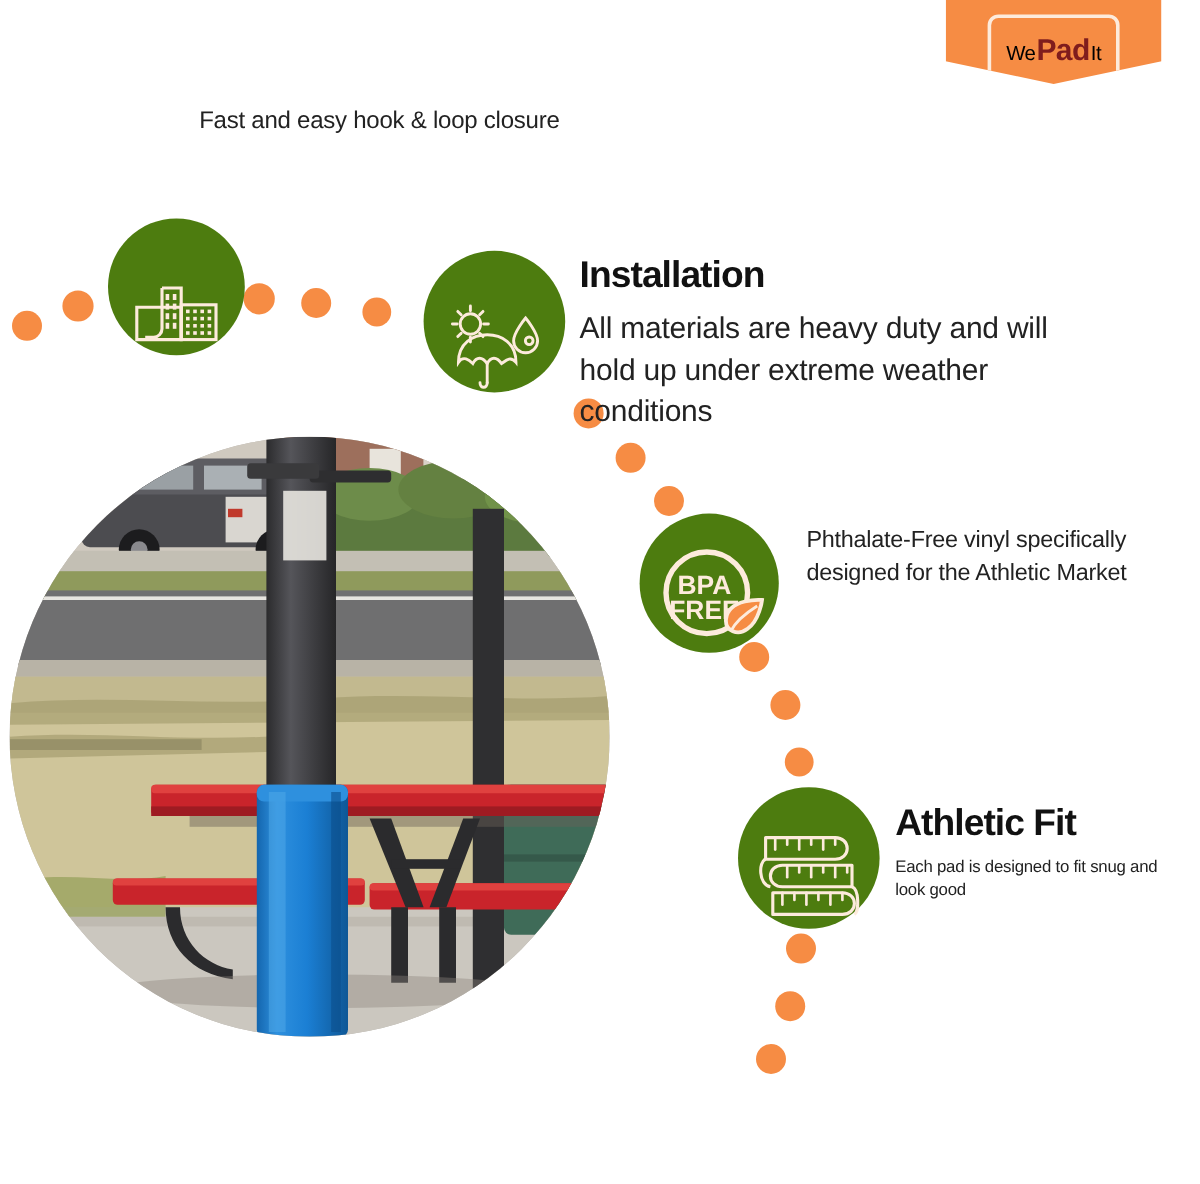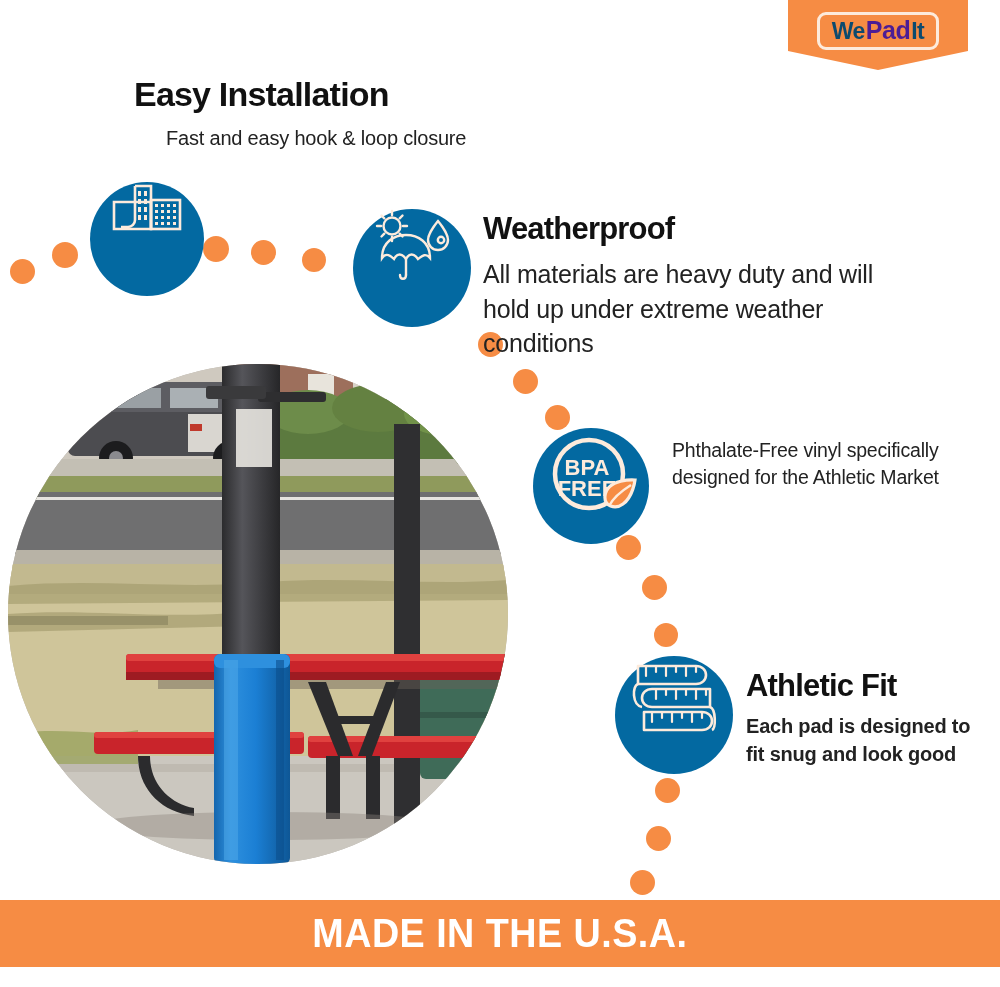--- a/index.html
+++ b/index.html
@@ -33,31 +33,31 @@
   .logo-inner {
     margin-top:12px;
     border:3px solid #FDEBDC;
     border-radius:9px;
     padding:3px 12px 4px 12px;
     display:flex;
     align-items:baseline;
     line-height:1;
   }
   .logo-we, .logo-it {
-    font-size:23px;
-    font-weight:bold;
-    color:#0c4a6e;
+    font-size:17px;
+    font-weight:normal;
+    color:#000000;
     letter-spacing:-0.5px;
   }
   .logo-pad {
     font-size:25px;
     font-weight:bold;
-    color:#4c1d95;
+    color:#7f1d1d;
     letter-spacing:-0.5px;
-    margin:0 1px;
+    margin:12px 1px;
   }
 
   
   .feat-title {
     font-weight:bold;
     color:#111111;
     letter-spacing:-0.8px;
   }
   .feat-desc {
     color:#222222;
@@ -71,29 +71,29 @@
   .block-weather { position:absolute; left:483px; top:212px; width:420px; }
   .block-weather .feat-title { font-size:31px; line-height:1.1; }
   .block-weather .feat-desc { font-size:25px; margin-top:11px; line-height:1.38; }
 
   .block-phthalate { position:absolute; left:672px; top:437px; width:310px; }
   .block-phthalate .feat-title { font-size:31px; line-height:1.1; }
   .block-phthalate .feat-desc { font-size:19.5px; line-height:1.38; }
 
   .block-fit { position:absolute; left:746px; top:669px; width:240px; }
   .block-fit .feat-title { font-size:31px; line-height:1.1; }
-  .block-fit .feat-desc { font-size:20px; margin-top:10px; line-height:1.38;font-weight:bold; }
+  .block-fit .feat-desc { font-size:14px; margin-top:10px; line-height:1.38; }
 
   
   .icon-circle {
     position:absolute;
     border-radius:50%;
-    background:#0369a1;
+    background:#4d7c0f;
     display:flex;
-    align-items:flex-start;
+    align-items:flex-end;
     justify-content:center;
   }
   .icon-install   { left:90px;  top:182px; width:114px; height:114px; }
   .icon-weather   { left:353px; top:209px; width:118px; height:118px; }
   .icon-bpa       { left:533px; top:428px; width:116px; height:116px; }
   .icon-fit       { left:615px; top:656px; width:118px; height:118px; }
 
   
   .dot {
     position:absolute;
@@ -156,21 +156,20 @@
 
   <div class="dot" style="left:616px; top:535px; width:25px; height:25px;"></div>
   <div class="dot" style="left:642px; top:575px; width:25px; height:25px;"></div>
   <div class="dot" style="left:654px; top:623px; width:24px; height:24px;"></div>
 
   <div class="dot" style="left:655px; top:778px; width:25px; height:25px;"></div>
   <div class="dot" style="left:646px; top:826px; width:25px; height:25px;"></div>
   <div class="dot" style="left:630px; top:870px; width:25px; height:25px;"></div>
 
   <div class="block-install">
-    <div class="feat-title">Easy Installation</div>
     <div class="feat-desc">Fast and easy hook &amp; loop closure</div>
   </div>
 
   <div class="icon-circle icon-install">
     <svg width="72" height="60" viewBox="0 0 72 60">
       <g fill="none" stroke="#FDEBDC" stroke-width="2.6">
         <path d="M3,20 L3,47 L40,47 L40,20 Z"></path>
         <path d="M24,4 L40,4 L40,47"></path>
         <path d="M24,4 L24,38 A7,7 0 0 1 17,45 L10,45"></path>
         <rect x="40" y="18" width="29" height="29"></rect>
@@ -198,21 +197,21 @@
           <rect x="62" y="34" width="3" height="3"></rect>
         <rect x="44" y="40" width="3" height="3"></rect>
           <rect x="50" y="40" width="3" height="3"></rect>
           <rect x="56" y="40" width="3" height="3"></rect>
           <rect x="62" y="40" width="3" height="3"></rect>
       </g>
     </svg>
   </div>
 
   <div class="block-weather">
-    <div class="feat-title">Weatherproof</div>
+    <div class="feat-title">Installation</div>
     <div class="feat-desc">All materials are heavy duty and will hold up under extreme weather conditions</div>
   </div>
 
   <div class="icon-circle icon-weather">
     <svg width="78" height="74" viewBox="0 0 78 74">
       <g fill="none" stroke="#FDEBDC" stroke-width="2.4" stroke-linecap="round">
         <circle cx="19" cy="17" r="8.5"></circle>
         <line x1="19" y1="2" x2="19" y2="6"></line>
         <line x1="19" y1="28" x2="19" y2="32"></line>
         <line x1="4" y1="17" x2="8" y2="17"></line>
@@ -376,17 +375,14 @@
 
       <rect x="228" y="45" width="36" height="58" fill="#e8e6e0" opacity="0.9"></rect>
 
       <rect x="206" y="290" width="76" height="210" rx="6" fill="url(#padGrad)"></rect>
       <rect x="206" y="290" width="76" height="14" rx="6" fill="#2E90DE"></rect>
       <rect x="216" y="296" width="14" height="200" fill="#4FA7E8" opacity="0.55"></rect>
       <rect x="268" y="296" width="8" height="200" fill="#0B4F8C" opacity="0.6"></rect>
     </svg>
   </div>
 
-  <div class="usa-banner">
-    <span class="usa-text">MADE IN THE U.S.A.</span>
-  </div>
 
 </div>
 
 </body></html>

